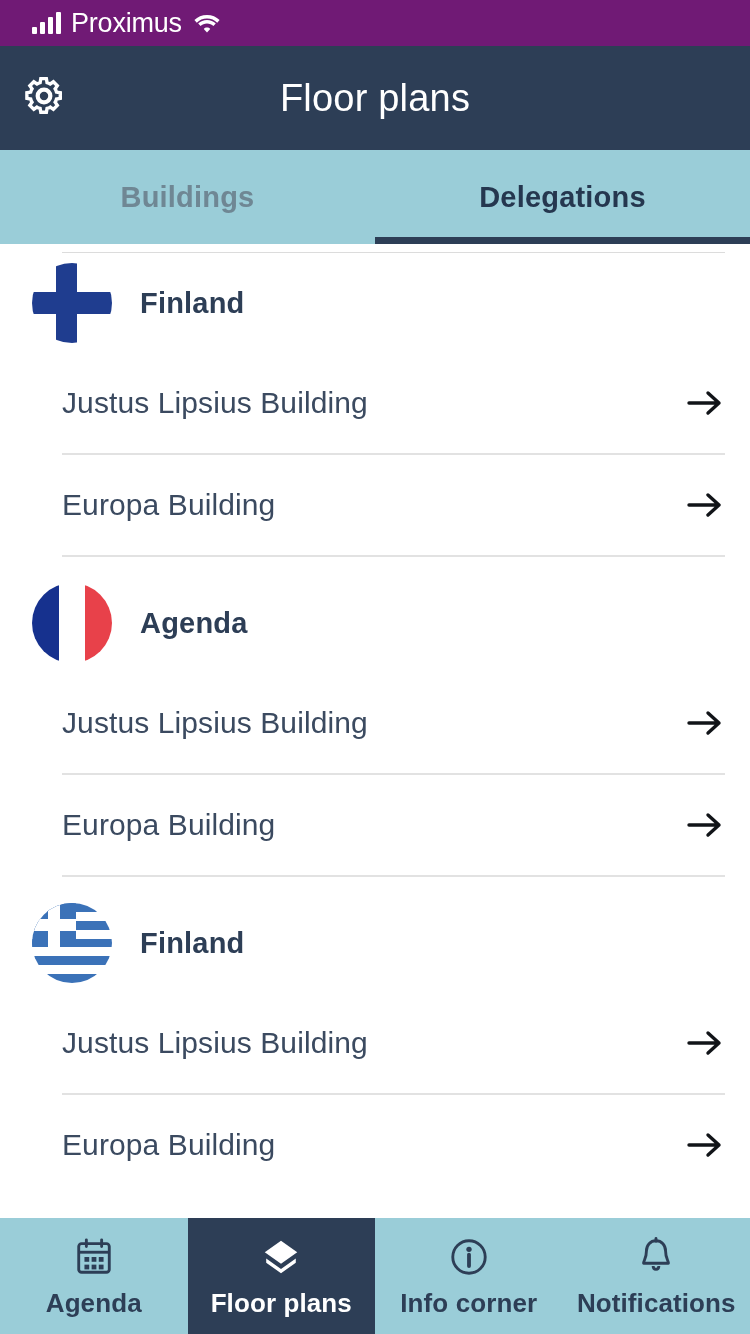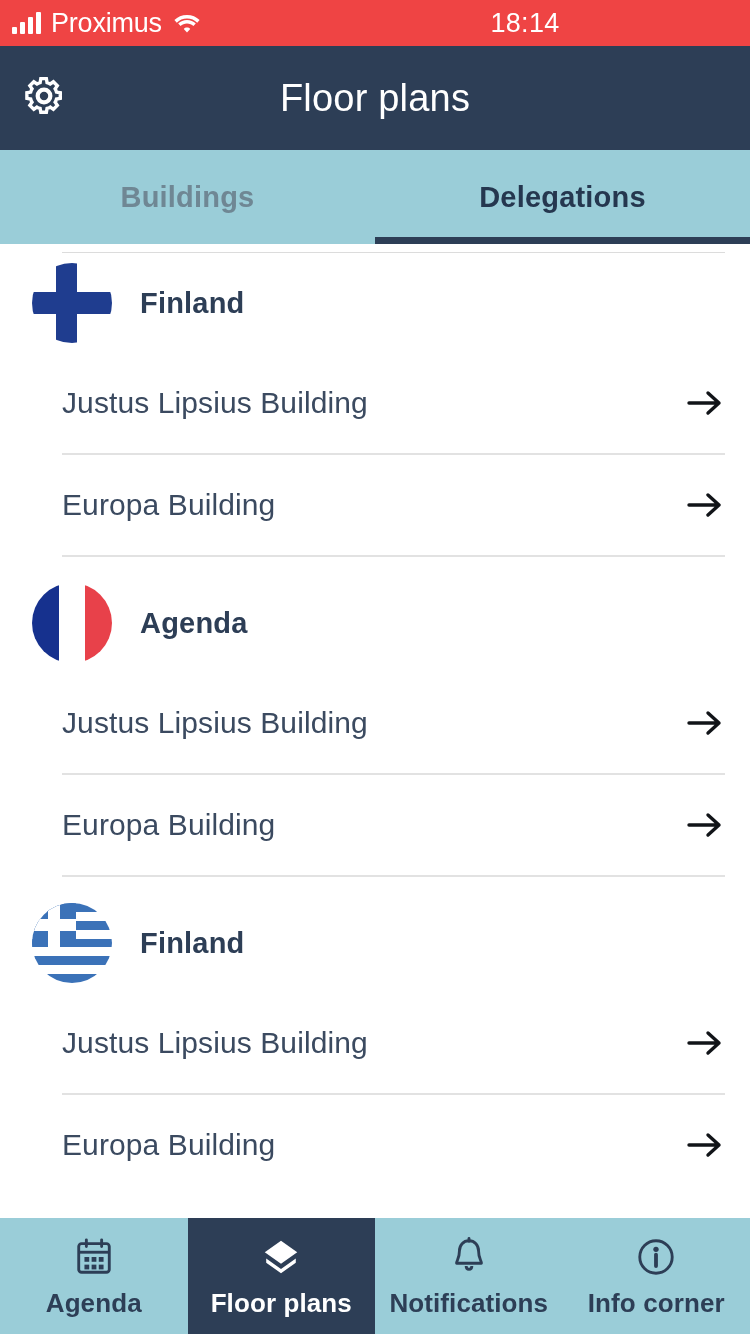--- a/index.html
+++ b/index.html
@@ -7,22 +7,22 @@
     width:750px; height:1334px;
     background:#ffffff;
     font-family:"Liberation Sans", sans-serif;
     overflow:hidden;
   }
   .phone { position:relative; width:750px; height:1334px; background:#fff; }
 
   
   .statusbar{
     position:absolute; top:0; left:0; width:750px; height:46px;
-    background:#ef4444; color:#fff;
-    display:flex; align-items:center;
+    background:#701a75; color:#fff;
+    display:flex; align-items:center;padding-left:20px;
   }
   .sb-left{ display:flex; align-items:center; gap:10px; padding-left:12px; width:300px; }
   .signal{ display:flex; align-items:flex-end; gap:3px; height:22px; }
   .signal i{ display:block; width:5px; background:#fff; border-radius:1px; }
   .signal i:nth-child(1){ height:7px; }
   .signal i:nth-child(2){ height:12px; }
   .signal i:nth-child(3){ height:17px; }
   .signal i:nth-child(4){ height:22px; }
   .carrier{ font-size:27px; letter-spacing:-.2px; }
   .wifi{ width:30px; height:22px; }
@@ -133,21 +133,20 @@
       </span>
       <span class="carrier">Proximus</span>
       <span class="wifi">
         <svg viewBox="0 0 30 22" width="30" height="22">
           <path d="M15 6.5c4 0 7.6 1.6 10.2 4.2l2.4-2.6C24.4 4.9 20 3 15 3S5.6 4.9 2.4 8.1l2.4 2.6C7.4 8.1 11 6.5 15 6.5z" fill="#fff"></path>
           <path d="M15 11.4c2.5 0 4.8 1 6.4 2.7l2.4-2.6C21.5 9.3 18.4 8 15 8s-6.5 1.3-8.8 3.5l2.4 2.6c1.6-1.7 3.9-2.7 6.4-2.7z" fill="#fff"></path>
           <path d="M15 15.6c1.3 0 2.4.5 3.2 1.4L15 20.5l-3.2-3.5c.8-.9 1.9-1.4 3.2-1.4z" fill="#fff"></path>
         </svg>
       </span>
     </div>
-    <div class="sb-center">18:14</div>
   </div>
 
   <div class="header">
     <div class="gear-btn">
       <span>
         <svg viewBox="0 0 48 48" width="46" height="46">
           <path d="M24 15.2a8.8 8.8 0 1 0 0 17.6 8.8 8.8 0 0 0 0-17.6zm0 13.2a4.4 4.4 0 1 1 0-8.8 4.4 4.4 0 0 1 0 8.8z" fill="#fff"></path>
           <path d="M41 27.3v-6.6l-4.5-.8a13 13 0 0 0-1.6-3.8l2.6-3.7-4.7-4.7-3.7 2.6a13 13 0 0 0-3.8-1.6L24.5 4h-6.6l-.8 4.7a13 13 0 0 0-3.8 1.6l-3.7-2.6-4.7 4.7 2.6 3.7a13 13 0 0 0-1.6 3.8L1.4 20.7v6.6l4.5.8a13 13 0 0 0 1.6 3.8L4.9 35.6l4.7 4.7 3.7-2.6a13 13 0 0 0 3.8 1.6l.8 4.5h6.6l.8-4.5a13 13 0 0 0 3.8-1.6l3.7 2.6 4.7-4.7-2.6-3.7a13 13 0 0 0 1.6-3.8z" fill="none" stroke="#fff" stroke-width="4" transform="translate(2.8,0.3) scale(0.88) translate(2.4,2.4)"></path>
         </svg>
       </span>
@@ -277,33 +276,33 @@
           <path d="M22 5 39 17 22 29 5 17z" fill="#ffffff"></path>
           <path d="M6.5 23.5 22 34.5l15.5-11v4.5L22 39 6.5 28z" fill="#ffffff"></path>
         </svg>
       </span>
       <span class="navlabel">Floor plans</span>
     </div>
 
     <div class="navitem">
       <span class="navicon">
         <svg viewBox="0 0 44 44" width="42" height="42">
+          <circle cx="22" cy="22" r="17" fill="none" stroke="#2d3e56" stroke-width="3"></circle>
+          <circle cx="22" cy="14" r="2.8" fill="#2d3e56"></circle>
+          <path d="M22 19.5v12" stroke="#2d3e56" stroke-width="4" stroke-linecap="round"></path>
+        </svg>
+      </span>
+      <span class="navlabel">Info corner</span>
+    </div>
+
+    <div class="navitem">
+      <span class="navicon">
+        <svg viewBox="0 0 44 44" width="42" height="42">
           <path d="M22 5c-6 0-10 4.6-10 10.5 0 8-3 10-3 13h26c0-3-3-5-3-13C32 9.6 28 5 22 5z" fill="none" stroke="#2d3e56" stroke-width="3" stroke-linejoin="round"></path>
           <path d="M19 31.5c0 2 1.3 3.4 3 3.4s3-1.4 3-3.4" fill="none" stroke="#2d3e56" stroke-width="3"></path>
           <path d="M22 2.5v3" stroke="#2d3e56" stroke-width="3" stroke-linecap="round"></path>
         </svg>
       </span>
       <span class="navlabel">Notifications</span>
     </div>
-
-    <div class="navitem">
-      <span class="navicon">
-        <svg viewBox="0 0 44 44" width="42" height="42">
-          <circle cx="22" cy="22" r="17" fill="none" stroke="#2d3e56" stroke-width="3"></circle>
-          <circle cx="22" cy="14" r="2.8" fill="#2d3e56"></circle>
-          <path d="M22 19.5v12" stroke="#2d3e56" stroke-width="4" stroke-linecap="round"></path>
-        </svg>
-      </span>
-      <span class="navlabel">Info corner</span>
-    </div>
   </div>
 
 </div>
 
 </body></html>

